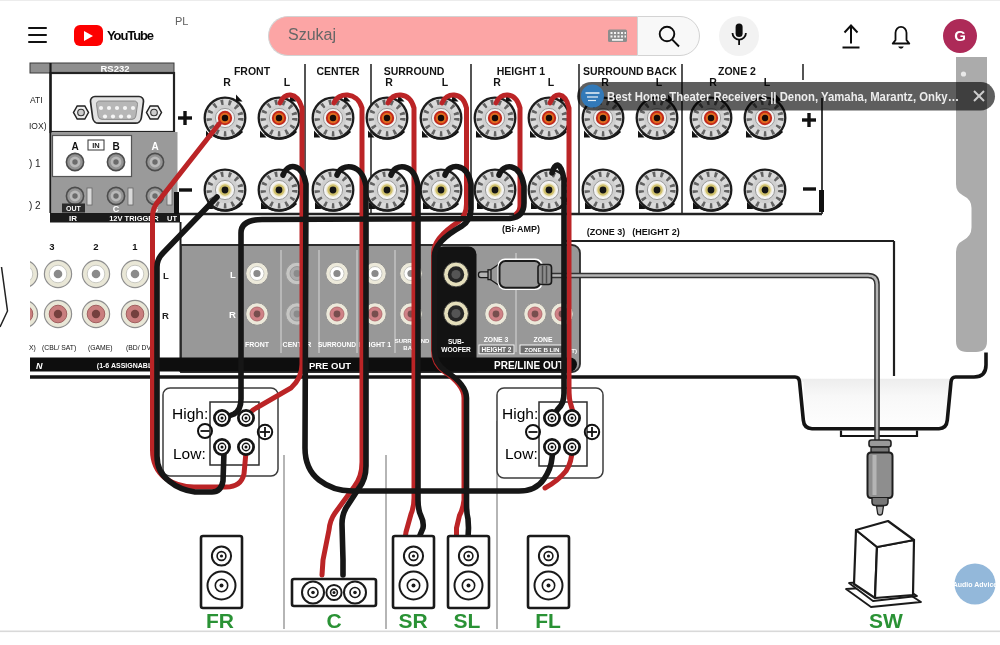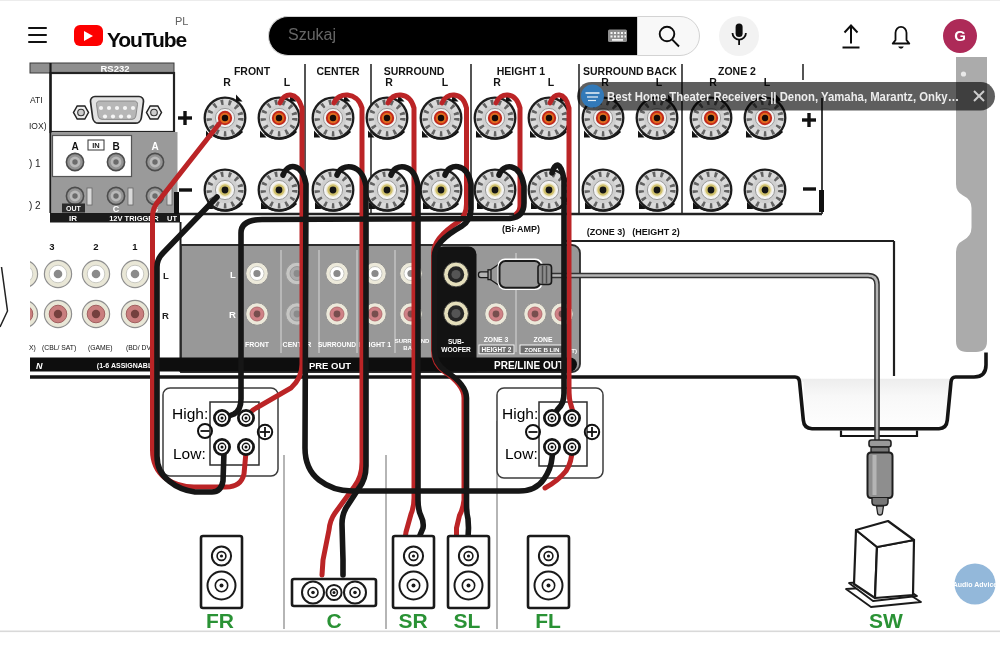--- a/index.html
+++ b/index.html
@@ -2,24 +2,24 @@
 <html><head>
 <meta charset="utf-8">
 <style>
   html,body{margin:0;padding:0;width:1000px;height:645px;background:#fff;overflow:hidden;
     font-family:"Liberation Sans",sans-serif;}
   #hdr{position:absolute;left:0;top:0;width:1000px;height:57px;background:#fff;border-top:1px solid #ececec;}
   #ham{position:absolute;left:28px;top:26px;width:19px;height:15px;}
   #ham div{height:2.2px;background:#111;margin-bottom:4.6px;border-radius:1px;}
   #logo{position:absolute;left:74px;top:24px;width:29px;height:21px;background:#fd0000;border-radius:6px;}
   #logo:after{content:"";position:absolute;left:10px;top:5.5px;border-left:9px solid #fff;border-top:5px solid transparent;border-bottom:5px solid transparent;}
-  #yt{position:absolute;left:107px;top:27px;font-size:21px;font-weight:bold;letter-spacing:-1.1px;color:#090909;}
+  #yt{position:absolute;left:107px;top:27px;font-size:13px;font-weight:bold;letter-spacing:-1.1px;color:#090909;}
   #pl{position:absolute;left:175px;top:14px;font-size:11px;color:#606060;}
   #srch{position:absolute;left:268px;top:15px;width:368px;height:38px;border:1px solid #d3d3d3;
-     border-right:none;border-radius:20px 0 0 20px;background:#000000;}
+     border-right:none;border-radius:20px 0 0 20px;background:#fca5a5;}
   #szukaj{position:absolute;left:19px;top:9px;font-size:16px;color:#666;}
   #sbtn{position:absolute;left:637px;top:15px;width:63px;height:40px;background:#f8f8f8;border:1px solid #d3d3d3;
      border-radius:0 20px 20px 0;box-sizing:border-box;}
   #micc{position:absolute;left:719px;top:15px;width:40px;height:40px;border-radius:50%;background:#f2f2f2;}
   #ava{position:absolute;left:943px;top:18px;width:34px;height:34px;border-radius:50%;background:#ad2a58;
      color:#fff;font-size:15px;font-weight:bold;text-align:center;line-height:34px;}
   svg{position:absolute;left:0;top:0;}
   #dsvg{top:57px;}
   text{font-family:"Liberation Sans",sans-serif;}
 </style>

